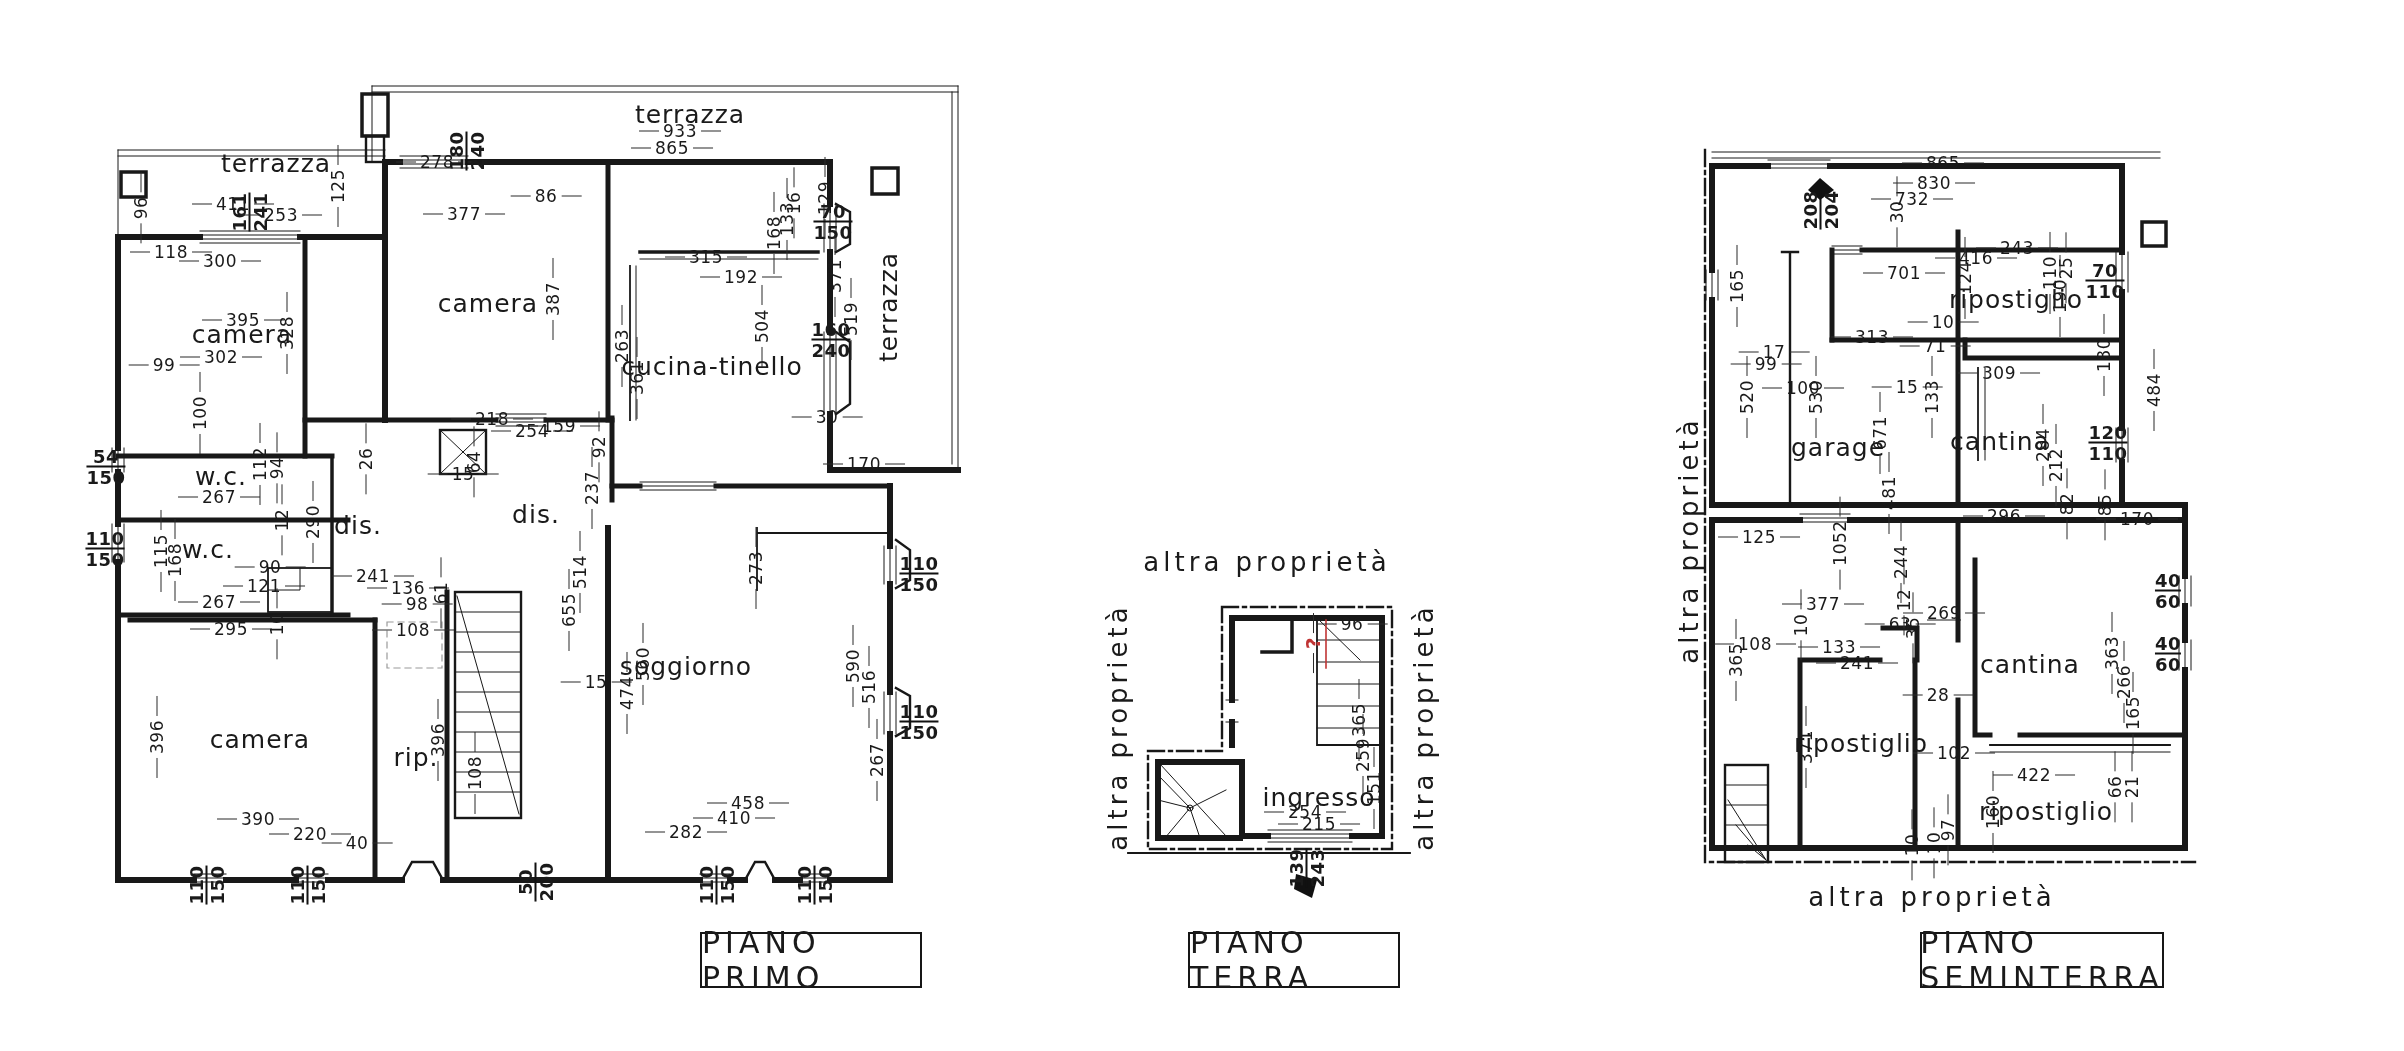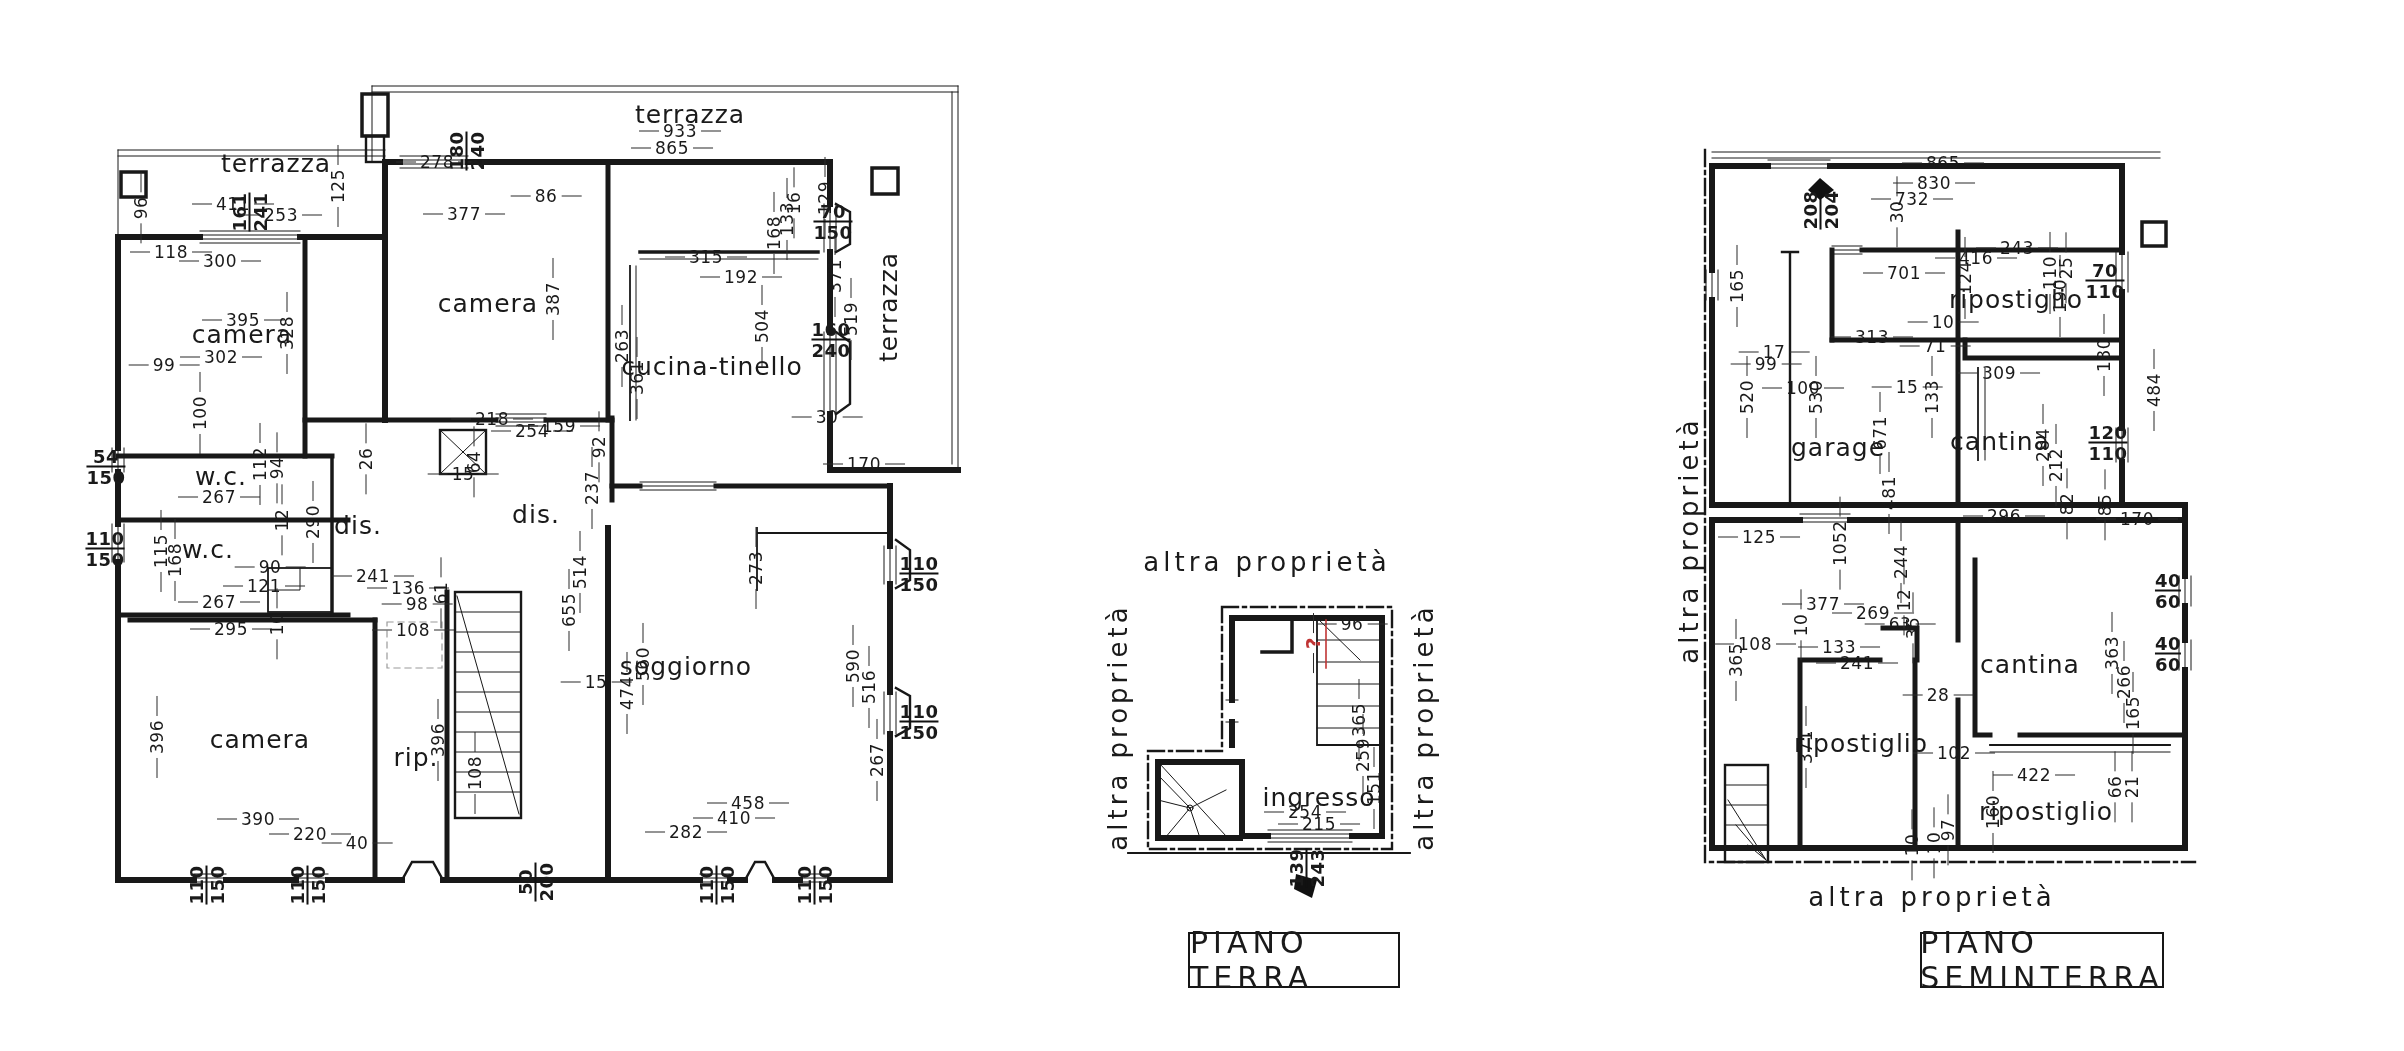--- a/index.html
+++ b/index.html
@@ -380,21 +380,21 @@
       <div class="dim" style="left: 2105px; top: 505px; transform: translate(-50%, -50%) rotate(-90deg);">85</div>
       <div class="dim" style="left: 2137px; top: 519px; transform: translate(-50%, -50%);">170</div>
       <div class="dim" style="left: 1880px; top: 433px; transform: translate(-50%, -50%) rotate(-90deg);">671</div>
       <div class="dim" style="left: 1889px; top: 493px; transform: translate(-50%, -50%) rotate(-90deg);">481</div>
       <div class="dim" style="left: 1840px; top: 543px; transform: translate(-50%, -50%) rotate(-90deg);">1052</div>
       <div class="dim" style="left: 1901px; top: 562px; transform: translate(-50%, -50%) rotate(-90deg);">244</div>
       <div class="dim" style="left: 1759px; top: 537px; transform: translate(-50%, -50%);">125</div>
       <div class="dim" style="left: 1736px; top: 660px; transform: translate(-50%, -50%) rotate(-90deg);">365</div>
       <div class="dim" style="left: 1755px; top: 644px; transform: translate(-50%, -50%);">108</div>
       <div class="dim" style="left: 1823px; top: 604px; transform: translate(-50%, -50%);">377</div>
-      <div class="dim" style="left: 1873px; top: 613px; transform: translate(-50%, -50%);">269</div>
+      <div class="dim" style="left: 1944px; top: 613px; transform: translate(-50%, -50%); text-decoration: underline;">269</div>
       <div class="dim" style="left: 1904px; top: 600px; transform: translate(-50%, -50%) rotate(-90deg);">12</div>
       <div class="dim" style="left: 1900px; top: 624px; transform: translate(-50%, -50%);">63</div>
       <div class="dim" style="left: 1913px; top: 628px; transform: translate(-50%, -50%) rotate(-90deg);">35</div>
       <div class="dim" style="left: 1801px; top: 625px; transform: translate(-50%, -50%) rotate(-90deg);">10</div>
       <div class="dim" style="left: 1839px; top: 647px; transform: translate(-50%, -50%);">133</div>
       <div class="dim" style="left: 1857px; top: 663px; transform: translate(-50%, -50%);">241</div>
       <div class="dim" style="left: 1938px; top: 695px; transform: translate(-50%, -50%);">28</div>
       <div class="dim bold" style="left: 2168px; top: 591px; transform: translate(-50%, -50%);">
         <span>40</span>
         <span class="fb">60</span>
@@ -410,19 +410,22 @@
       <div class="dim" style="left: 1954px; top: 753px; transform: translate(-50%, -50%);">102</div>
       <div class="dim" style="left: 2034px; top: 775px; transform: translate(-50%, -50%);">422</div>
       <div class="dim" style="left: 2115px; top: 787px; transform: translate(-50%, -50%) rotate(-90deg);">66</div>
       <div class="dim" style="left: 2132px; top: 787px; transform: translate(-50%, -50%) rotate(-90deg);">21</div>
       <div class="dim" style="left: 1993px; top: 812px; transform: translate(-50%, -50%) rotate(-90deg);">160</div>
       <div class="dim" style="left: 1948px; top: 830px; transform: translate(-50%, -50%) rotate(-90deg);">97</div>
       <div class="dim" style="left: 1912px; top: 845px; transform: translate(-50%, -50%) rotate(-90deg);">10</div>
       <div class="dim" style="left: 1934px; top: 843px; transform: translate(-50%, -50%) rotate(-90deg);">10</div>
     </div>
 
+  <div class="titlebox" style="left:700px;top:932px;width:218px;height:52px;">
+    <span>PIANO PRIMO</span>
+  </div>
   <div class="titlebox" style="left:1920px;top:932px;width:240px;height:52px;">
     <span>PIANO SEMINTERRA</span>
   </div>
   <div class="titlebox" style="left:1188px;top:932px;width:208px;height:52px;">
     <span>PIANO TERRA</span>
   </div>
 </div>
 
 </body></html>

